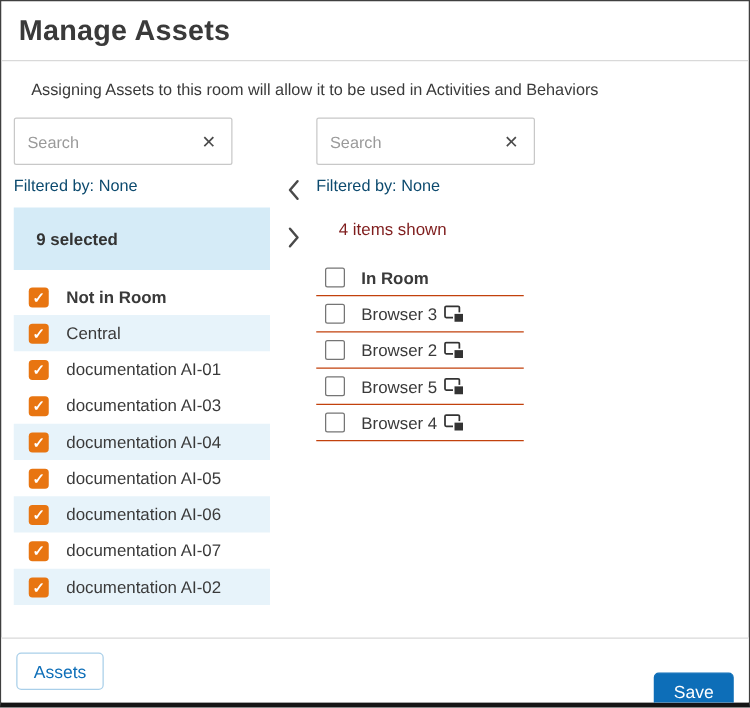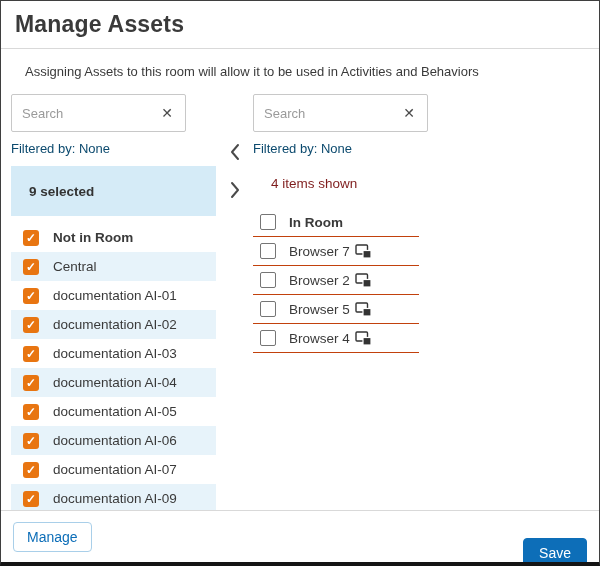--- a/index.html
+++ b/index.html
@@ -79,47 +79,43 @@
         </div>
 
         <div class="row alt">
           <span class="cb checked"></span>
           <span class="label">Central</span>
         </div>
         <div class="row">
           <span class="cb checked"></span>
           <span class="label">documentation AI-01</span>
         </div>
+        <div class="row">
+          <span class="cb checked"></span>
+          <span class="label">documentation AI-03</span>
+        </div>
+        <div class="row alt">
+          <span class="cb checked"></span>
+          <span class="label">documentation AI-04</span>
+        </div>
+        <div class="row">
+          <span class="cb checked"></span>
+          <span class="label">documentation AI-05</span>
+        </div>
+        <div class="row alt">
+          <span class="cb checked"></span>
+          <span class="label">documentation AI-06</span>
+        </div>
+        <div class="row">
+          <span class="cb checked"></span>
+          <span class="label">documentation AI-07</span>
+        </div>
         <div class="row alt">
           <span class="cb checked"></span>
           <span class="label">documentation AI-02</span>
-        </div>
-        <div class="row">
-          <span class="cb checked"></span>
-          <span class="label">documentation AI-03</span>
-        </div>
-        <div class="row alt">
-          <span class="cb checked"></span>
-          <span class="label">documentation AI-04</span>
-        </div>
-        <div class="row">
-          <span class="cb checked"></span>
-          <span class="label">documentation AI-05</span>
-        </div>
-        <div class="row alt">
-          <span class="cb checked"></span>
-          <span class="label">documentation AI-06</span>
-        </div>
-        <div class="row">
-          <span class="cb checked"></span>
-          <span class="label">documentation AI-07</span>
-        </div>
-        <div class="row alt">
-          <span class="cb checked"></span>
-          <span class="label">documentation AI-09</span>
         </div>
       </div>
     </div>
 
     <div class="arrows">
       <button class="arrow-btn">
         <span>
           <svg width="14" height="20" viewBox="0 0 14 20">
               <polyline points="10,3 4,10 10,17" fill="none" stroke="#4a4a4a" stroke-width="2" stroke-linecap="round" stroke-linejoin="round"></polyline>
             </svg>
@@ -144,21 +140,21 @@
       <div>
         <div class="items-shown">4 items shown</div>
 
         <div class="row hdr">
           <span class="cb un"></span>
           <span class="label">In Room</span>
         </div>
 
         <div class="row">
           <span class="cb un"></span>
-          <span class="label">Browser 7</span>
+          <span class="label">Browser 3</span>
           <span class="asset-icon">
             <svg width="17" height="15" viewBox="0 0 17 15">
                 <rect x="1" y="1" width="11.5" height="9" rx="1" fill="none" stroke="#333" stroke-width="1.4"></rect>
                 <rect x="8" y="6.5" width="8" height="7.5" fill="#333" stroke="#fff" stroke-width="1.2"></rect>
               </svg>
           </span>
         </div>
         <div class="row">
           <span class="cb un"></span>
           <span class="label">Browser 2</span>
@@ -188,17 +184,17 @@
                 <rect x="8" y="6.5" width="8" height="7.5" fill="#333" stroke="#fff" stroke-width="1.2"></rect>
               </svg>
           </span>
         </div>
       </div>
     </div>
 
   </div>
 
   <div class="footer">
-    <button class="btn-cancel">Manage</button>
+    <button class="btn-cancel">Assets</button>
     <button class="btn-save">Save</button>
   </div>
 
 </div>
 
 </body></html>

